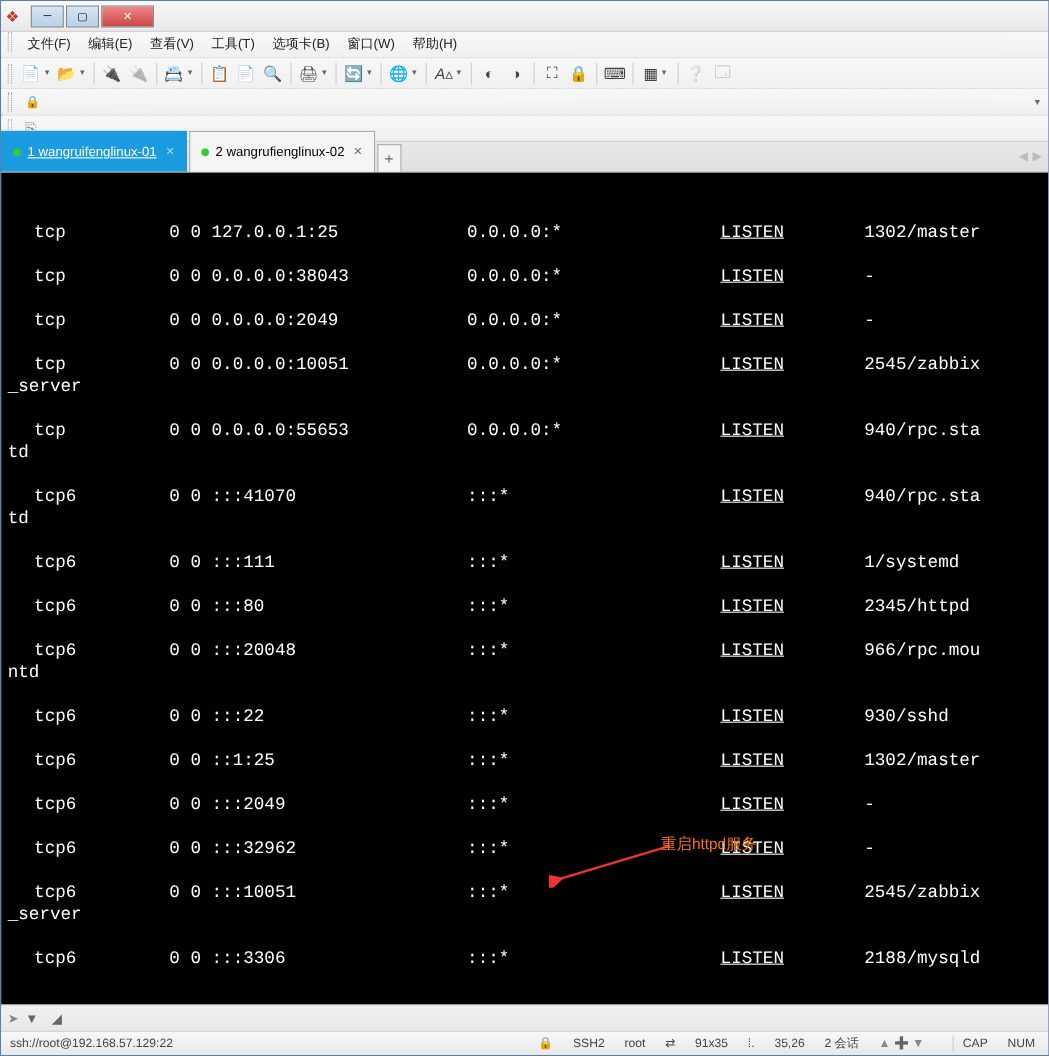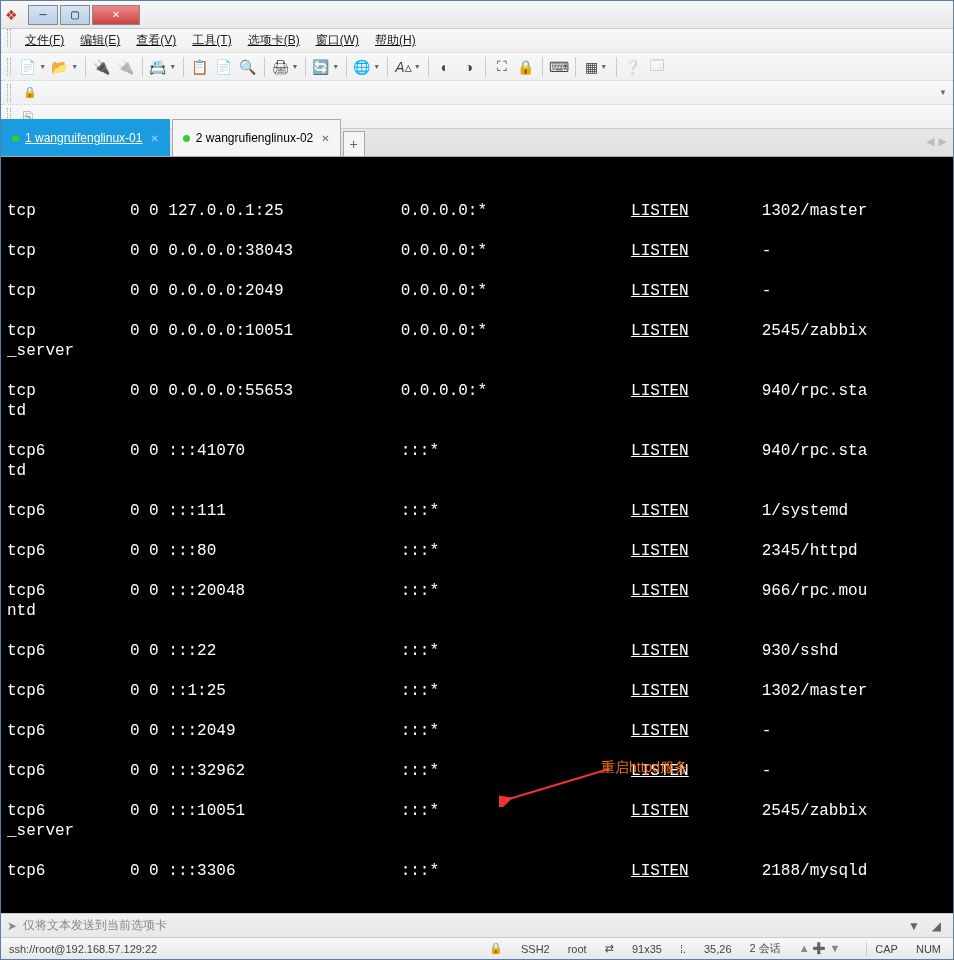--- a/index.html
+++ b/index.html
@@ -5,21 +5,21 @@
 * { margin: 0; padding: 0; box-sizing: border-box; }
 body { font-family: "Microsoft YaHei", Tahoma, sans-serif; font-size: 12px; background: #f0f0f0; width: 954px; height: 960px; overflow: hidden; display: flex; flex-direction: column; border: 1px solid #5a7fa5; }
 .titlebar { height: 28px; background: linear-gradient(#f8f8f8, #e8e8e8); display: flex; align-items: center; padding: 0 4px; border-bottom: 1px solid #ccc; }
 .titlebar-icon { width: 16px; height: 16px; margin-right: 6px; color: #c0392b; font-size: 14px; }
 .titlebar-text { flex: 1; color: #333; }
 .win-controls { display: flex; }
 .win-btn { width: 30px; height: 20px; display: flex; align-items: center; justify-content: center; margin: 0 1px; border: 1px solid #888; background: linear-gradient(#f5f5f5, #ddd); font-size: 10px; cursor: pointer; }
 .win-btn.min { background: linear-gradient(#d5e5f5, #b8d0e8); }
 .win-btn.max { background: linear-gradient(#d5e5f5, #b8d0e8); }
 .win-btn.close { background: linear-gradient(#e88, #c44); color: #fff; width: 48px; }
-.menubar { height: 24px; background: linear-gradient(#f8f8f8, #f0f0f0); display: flex; padding-left: 6px; border-bottom: 1px dotted #ccc; text-decoration: underline; }
+.menubar { height: 24px; background: linear-gradient(#f8f8f8, #f0f0f0); display: flex; padding-left: 6px; border-bottom: 1px dotted #ccc; }
 .menu-handle { width: 4px; height: 18px; border-left: 1px dotted #aaa; border-right: 1px dotted #aaa; margin-right: 6px; }
 .menu-item { padding: 3px 8px; cursor: pointer; color: #222; }
 .toolbar { height: 28px; background: linear-gradient(#f8f8f8, #f0f0f0); display: flex; align-items: center; padding-left: 6px; border-bottom: 1px dotted #ccc; }
 .tb-btn { width: 22px; height: 22px; display: flex; align-items: center; justify-content: center; margin: 0 1px; cursor: pointer; color: #444; font-size: 14px; }
 .tb-btn.dd { width: 30px; }
 .tb-btn .dd-arrow { font-size: 7px; margin-left: 2px; color: #666; }
 .tb-sep { width: 1px; height: 20px; background: #ccc; margin: 0 4px; }
 .addressbar { height: 24px; background: linear-gradient(#f8f8f8, #f0f0f0); display: flex; align-items: center; padding: 0 6px; border-bottom: 1px dotted #ccc; position: relative; }
 .addressbar-text { color: #888; margin-left: 6px; flex: 1; }
 .addressbar-lock { color: #888; font-size: 11px; margin-left: 6px; }
@@ -28,21 +28,21 @@
 .hintbar-icon { margin-left: 6px; margin-right: 6px; font-size: 13px; }
 .tabbar { height: 28px; background: linear-gradient(#e8e8e8, #e0e0e0); display: flex; align-items: flex-end; border-bottom: 1px solid #aaa; position: relative; }
 .tab { height: 25px; padding: 18px 10px; display: flex; align-items: center; border: 1px solid #aaa; border-bottom: none; margin-right: 2px; background: #f5f5f5; cursor: pointer; font-size: 12px; }
 .tab.active { background: #1b9be0; color: #fff; border-color: #1b9be0; }
 .tab-dot { width: 7px; height: 7px; border-radius: 50%; margin-right: 6px; }
 .tab-dot.green { background: #3c3; }
 .tab-close { margin-left: 8px; font-size: 10px; opacity: 0.6; }
 .tab.add { width: 22px; padding: 0; justify-content: center; font-size: 14px; color: #666; }
 .tabbar-nav { position: absolute; right: 6px; top: 6px; color: #bbb; font-size: 11px; display: flex; gap: 4px; }
 .terminal { flex: 1; background: #000; color: #fff; font-family: Consolas, "Courier New", monospace; font-size: 16px; padding: 4px 6px; overflow: hidden; position: relative; white-space: pre; line-height: 20px; }
-.term-row { display: flex; }
+.term-row { display: flex; margin-left: 24px; }
 .c0 { width: 5.6ch; } .c1 { width: 8.2ch; } .c2a { width: 2ch; } .c2b { width: 25.2ch; } .c3 { width: 24ch; } .c4 { width: 13.6ch; text-decoration: underline; } .c5 { flex: 1; }
 .annotation { position: absolute; color: #f97316; font-family: Liberation Sans, sans-serif; font-size: 14px; }
 .arrow-svg { position: absolute; }
 .sendbar { height: 24px; background: linear-gradient(#f0f0f0, #e8e8e8); display: flex; align-items: center; padding: 0 6px; border-top: 1px solid #ccc; color: #888; }
 .sendbar-input-hint { flex: 1; margin-left: 6px; }
 .sendbar-btn { padding: 2px 6px; cursor: pointer; color: #666; }
 .statusbar { height: 22px; background: linear-gradient(#f8f8f8, #e8e8e8); display: flex; align-items: center; padding: 0 8px; border-top: 1px solid #ccc; color: #444; font-size: 11px; }
 .statusbar > span { margin-right: 18px; }
 .statusbar .grow { flex: 1; }
 .statusbar .sep-v { width: 1px; height: 14px; background: #ccc; margin: 0 8px; }
@@ -151,21 +151,20 @@
           <path d="M8,0 L0,4 L8,8 Z" fill="#e33"></path>
         </marker>
       </defs>
     <line x1="110" y1="2" x2="10" y2="32" stroke="#e33" stroke-width="2" marker-end="url(#ah)"></line>
   </svg>
   <div class="annotation" style="left:600px; top:600px;">重启httpd服务</div>
 </div>
 
 <div class="sendbar">
   <span style="color:#888">➤</span>
-  <span class="sendbar-input-hint">仅将文本发送到当前选项卡</span>
   <span class="sendbar-btn">▼</span>
   <span class="sendbar-btn">◢</span>
 </div>
 
 <div class="statusbar">
   <span>ssh://root@192.168.57.129:22</span>
   <span class="grow"></span>
   <span>🔒</span>
   <span>SSH2</span>
   <span>root</span>

